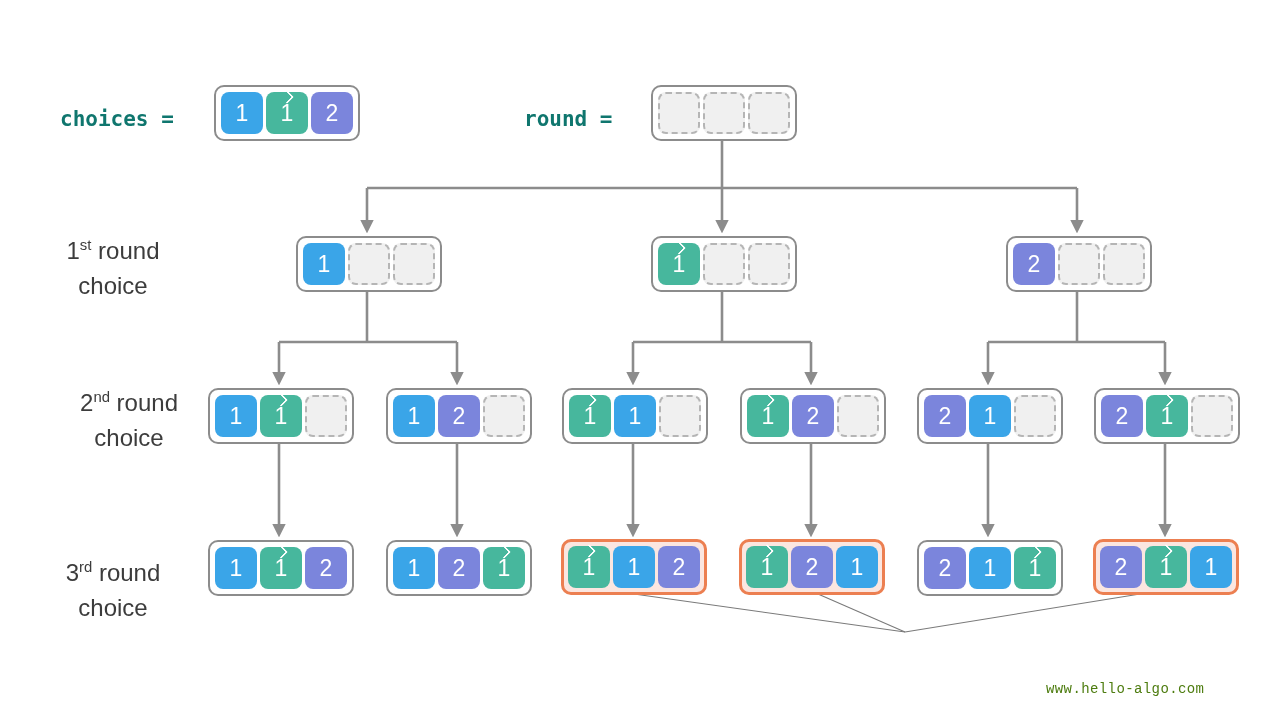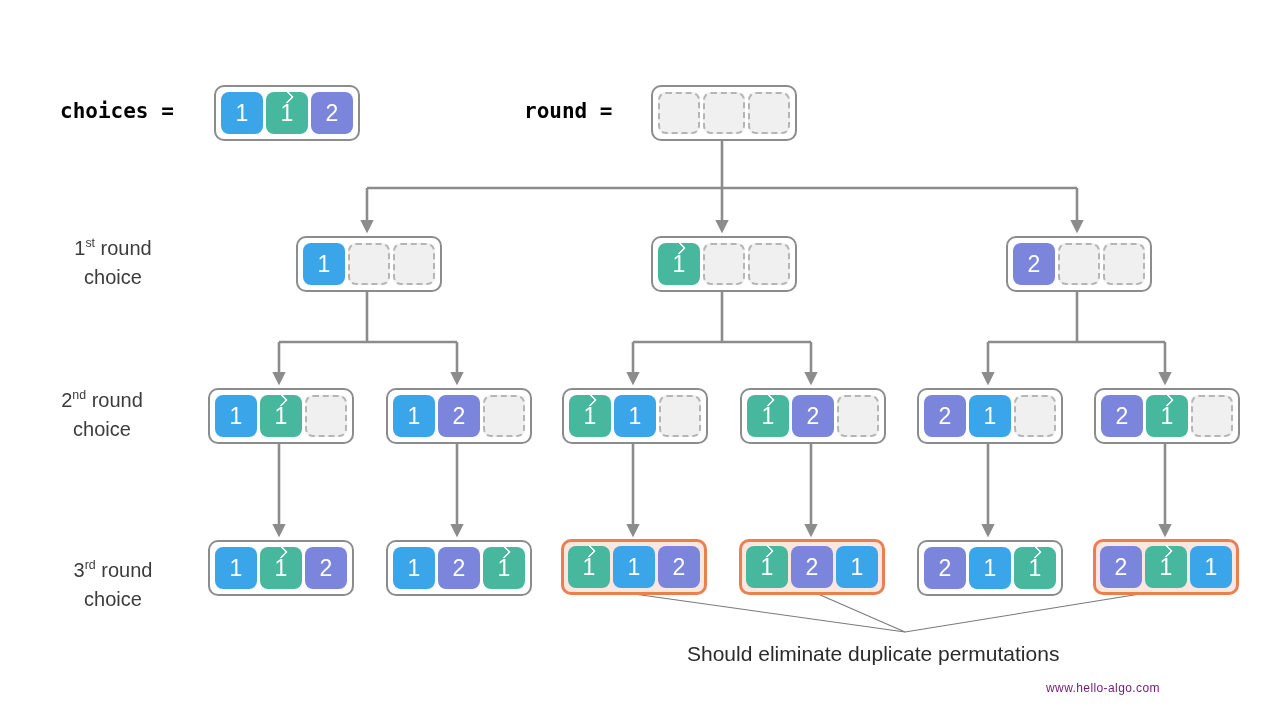--- a/index.html
+++ b/index.html
@@ -67,45 +67,46 @@
     border-right:2.4px solid #ffffff;
     border-radius:1px;
   }
 
   
   .eqlabel{
     position:absolute;
     font-family:"DejaVu Sans Mono","Liberation Mono",monospace;
     font-weight:bold;
     font-size:21px;
-    color:#000000;
-    white-space:nowrap;
+    color:#0f766e;
+    white-space:nowrap;
+    margin-top:8px;
   }
   .rowlabel{
     position:absolute;
-    font-size:20px;
+    font-size:24px;
     color:#3c3c3c;
     text-align:center;
     line-height:1.45;
     width:190px;
     white-space:nowrap;
   }
   .rowlabel sup{font-size:0.62em;vertical-align:super;}
   .caption{
     position:absolute;
     font-size:21px;
     color:#2b2b2b;
     white-space:nowrap;
   }
   .watermark{
     position:absolute;
-    font-family:Liberation Sans, sans-serif;
-    font-size:12px;
+    font-family:Liberation Mono, monospace;
+    font-size:14px;
     letter-spacing:0.4px;
-    color:#701a75;
+    color:#4d7c0f;
     white-space:nowrap;
   }
 </style>
 </head>
 <body>
 
 <div id="stage">
 
   <svg id="wires" viewBox="0 0 1280 720" xmlns="http://www.w3.org/2000/svg">
     <defs>
@@ -164,21 +165,21 @@
   <div class="array" style="left:651px;top:85px;">
       <div class="cell c-empty"></div>
       <div class="cell c-empty"></div>
       <div class="cell c-empty"></div>
     </div>
 
   <div class="rowlabel" style="left:18px;top:234px;">
     <span><span>1</span><sup>st</sup><span> round</span></span><br>
     <span>choice</span>
   </div>
-  <div class="rowlabel" style="left:7px;top:386px;">
+  <div class="rowlabel" style="left:34px;top:386px;">
     <span><span>2</span><sup>nd</sup><span> round</span></span><br>
     <span>choice</span>
   </div>
   <div class="rowlabel" style="left:18px;top:536px;margin-top:20px;">
     <span><span>3</span><sup>rd</sup><span> round</span></span><br>
     <span>choice</span>
   </div>
 
   <div class="array" style="left:296px;top:236px;">
       <div class="cell c-blue">1</div>
@@ -273,16 +274,15 @@
       </div>
     </div>
   <div class="array hl" style="left:1093px;top:539px;">
       <div class="cell c-purple">2</div>
       <div class="cell c-green">
         <span class="hat">1</span>
       </div>
       <div class="cell c-blue">1</div>
     </div>
 
-  <div class="caption" style="left:687px;top:642px;">Should eliminate duplicate permutations</div>
   <div class="watermark" style="left:1046px;top:681px;">www.hello-algo.com</div>
 
 </div>
 
 </body></html>

